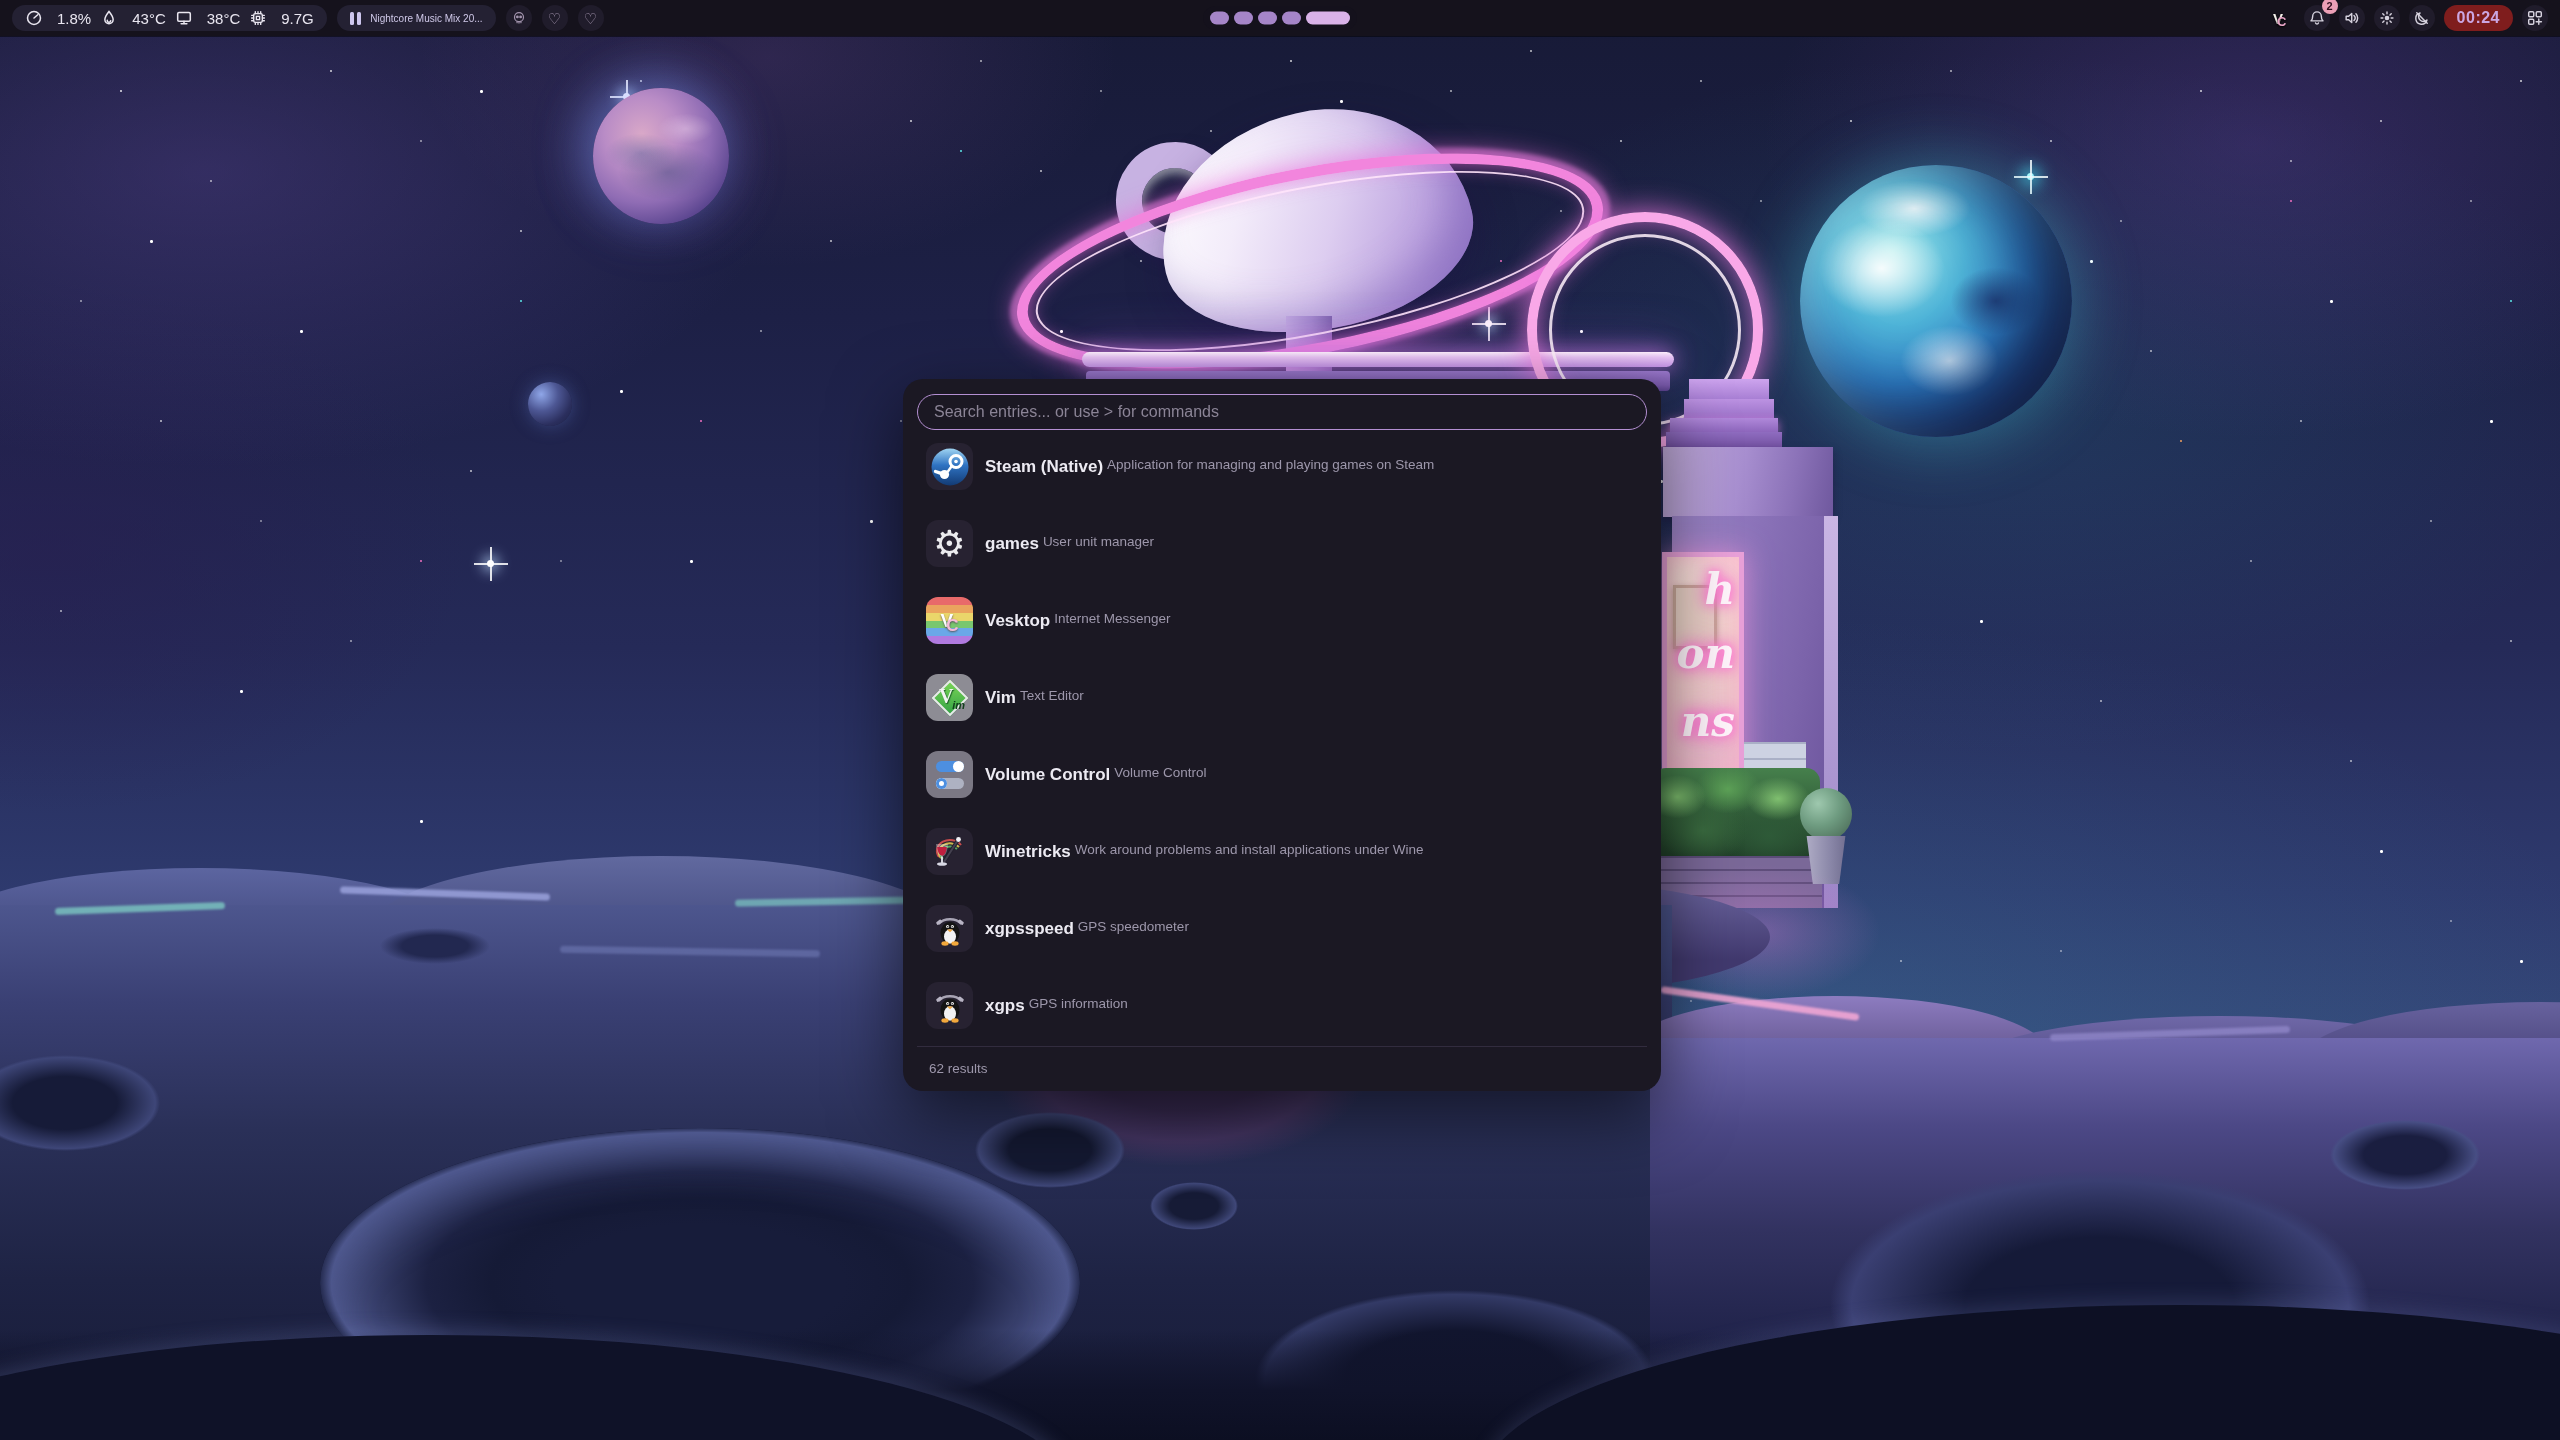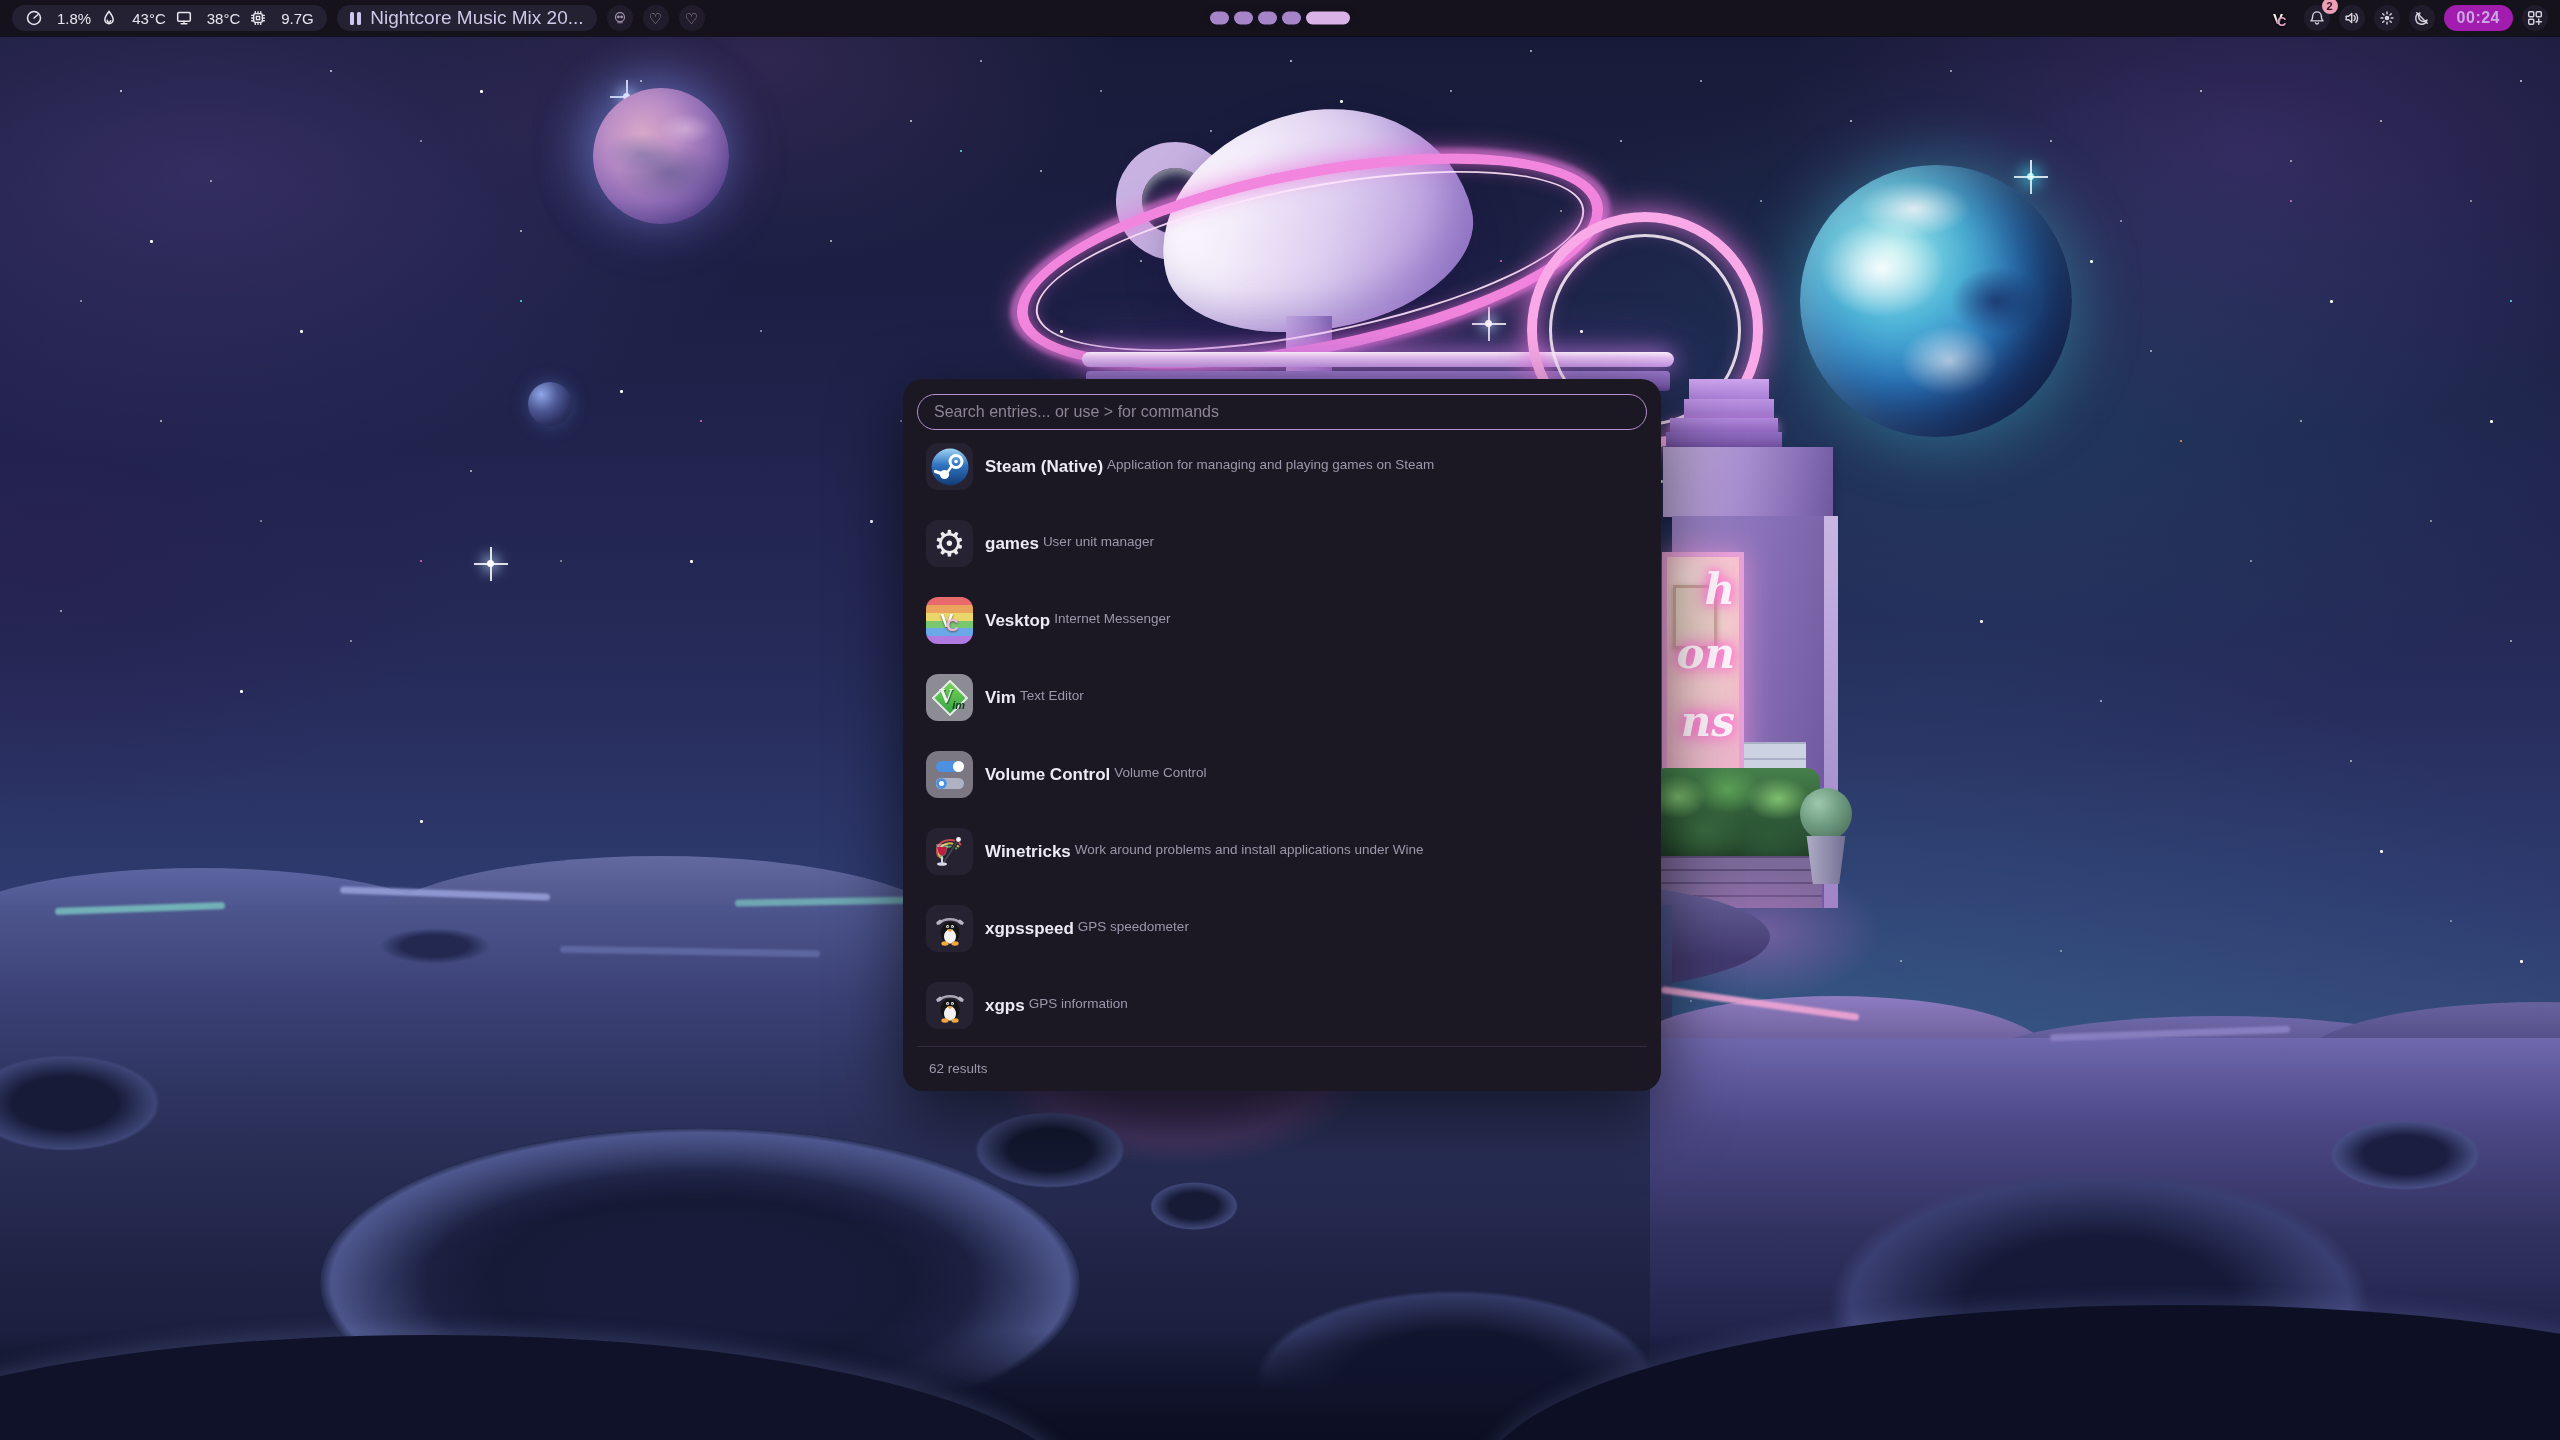--- a/index.html
+++ b/index.html
@@ -178,37 +178,37 @@
     background:#0d1024;box-shadow:0 -6px 18px rgba(120,130,190,.2);}
 
   
   .bar{position:absolute;left:0;top:0;width:2560px;height:36px;background:#15121c;z-index:50;
     display:flex;align-items:center;justify-content:space-between;box-shadow:0 1px 0 rgba(0,0,0,.5);}
   .bar-left{display:flex;align-items:center;gap:10px;margin-left:12px;}
   .pill{display:flex;align-items:center;height:26px;border-radius:13px;background:#242133;padding:0 13px;gap:9px;}
   .stat{display:flex;align-items:center;gap:14px;color:#e9e6f0;font-size:15px;}
   .bicon{display:inline-flex;color:#e9e6f0;}
   .bicon svg{display:block;}
-  .media-title{color:#cfc8e8;font-size:19px;}
+  .media-title{color:#cfc8e8;font-size:10px;}
   .pause-bars{display:inline-flex;gap:3.5px;}
   .pause-bars i{width:4px;height:13px;border-radius:1.5px;background:#cdc6ee;}
   .circle-btn{width:26px;height:26px;border-radius:50%;background:#201c2b;display:flex;align-items:center;justify-content:center;color:#a394ae;}
   .heart-glyph{font-size:15px;line-height:1;color:#a394ae;}
   .bar-center{position:absolute;left:50%;top:50%;transform:translate(-50%,-50%);}
   .ws-wrap{display:flex;align-items:center;gap:5px;background:#14111c;border-radius:13px;padding:5px 7px;}
   .ws-dot{width:19px;height:13px;border-radius:7px;background:#a585c8;cursor:pointer;}
   .ws-dot.active{width:44px;background:#d9b2e8;}
   .bar-right{display:flex;align-items:center;gap:9px;margin-right:12px;}
   .tray-vc{display:flex;align-items:center;width:30px;justify-content:center;}
   .vc-v{color:#f2efe9;font-weight:800;font-size:15px;text-shadow:0 1px 2px #000;}
   .vc-c{color:#eba6c9;font-weight:800;font-size:13px;margin-left:-6px;margin-top:7px;text-shadow:0 1px 2px #000;}
   .bell-wrap{position:relative;display:flex;}
   .badge{position:absolute;top:-7px;right:-8px;min-width:16px;height:16px;border-radius:8px;background:#ec9fb6;
     color:#31101f;font-size:11px;font-weight:700;display:flex;align-items:center;justify-content:center;padding:0 3px;}
-  .clock-pill{height:26px;border-radius:13px;background:#a21caf;display:flex;align-items:center;padding:0 13px;}
+  .clock-pill{height:26px;border-radius:13px;background:#7f1d1d;display:flex;align-items:center;padding:0 13px;}
   .clock-text{color:#cba6e2;font-weight:700;font-size:16px;letter-spacing:.5px;}
 
   
   .notif{position:absolute;left:2193px;top:55px;width:356px;height:95px;z-index:60;background:#1b1824;
     border:1px solid #2c2637;border-radius:14px;box-shadow:0 10px 30px rgba(0,0,0,.5);padding:11px 14px;box-sizing:border-box;}
   .notif-head{display:flex;align-items:center;}
   .notif-app{color:#b18cd9;font-size:13.5px;}
   .notif-dot{width:7px;height:7px;border-radius:50%;background:#b48ce0;margin-left:9px;}
   .notif-close{position:absolute;right:10px;top:9px;width:24px;height:24px;border-radius:50%;
     border:1.5px solid #4c4360;color:#cfc8dc;font-size:12px;display:flex;align-items:center;justify-content:center;cursor:pointer;}

